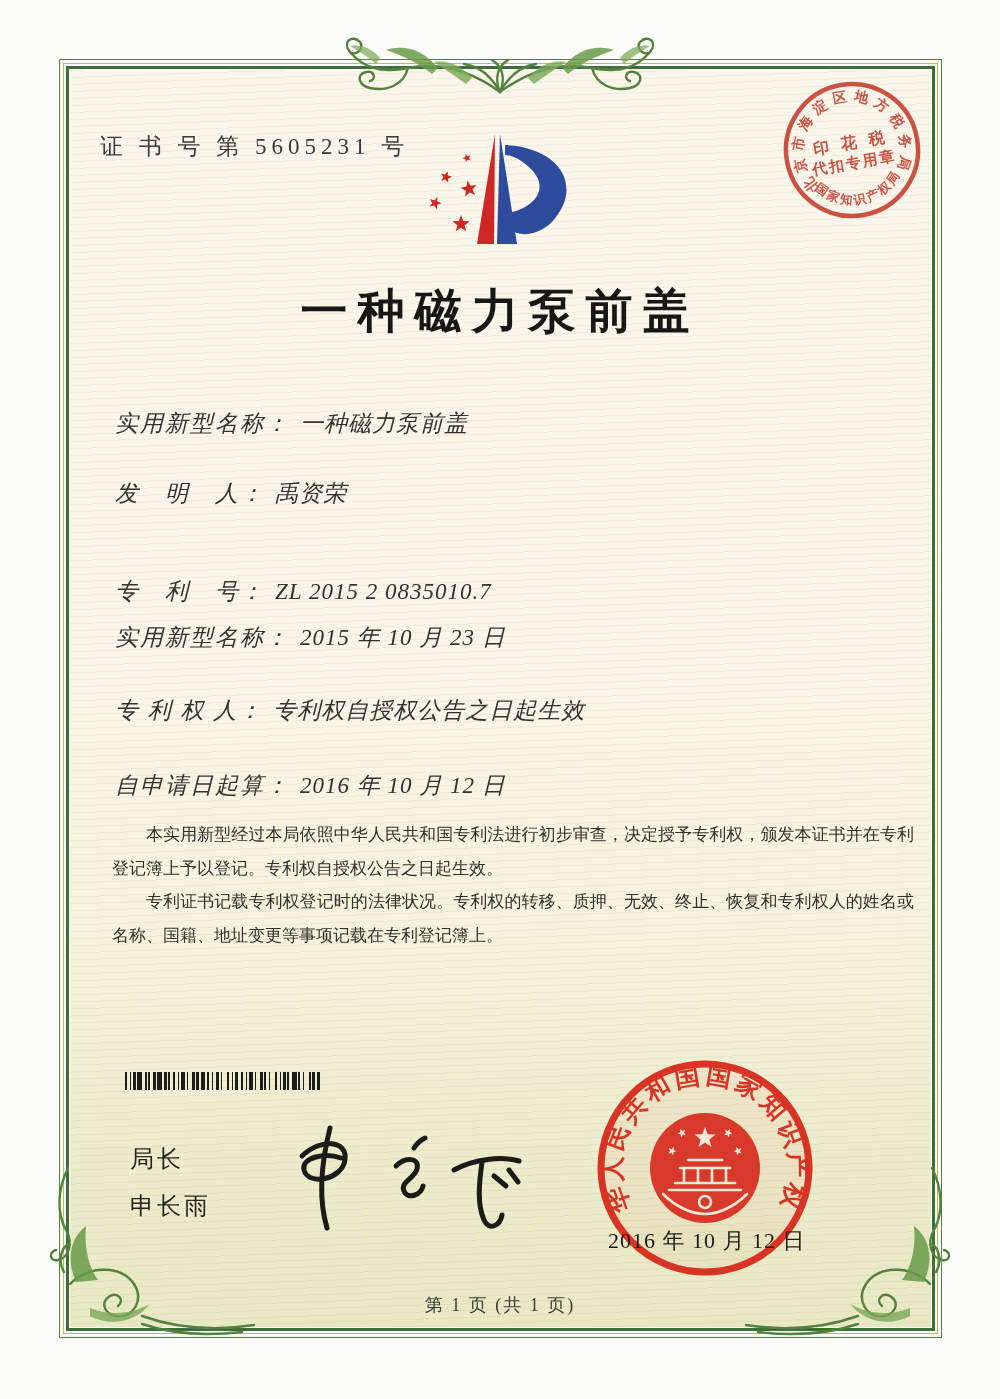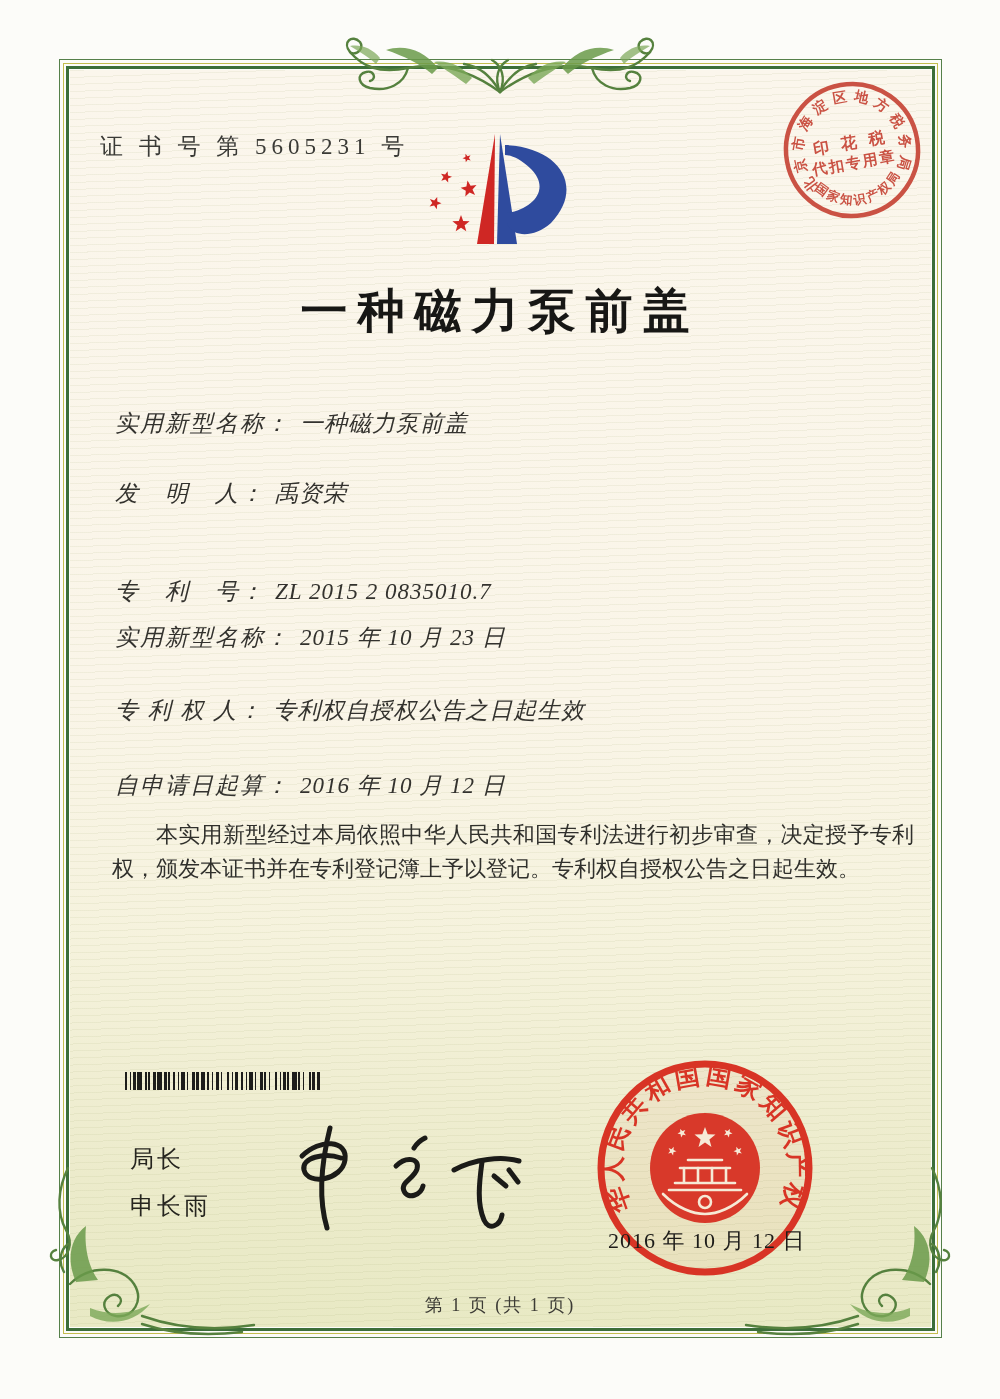--- a/index.html
+++ b/index.html
@@ -22,21 +22,21 @@
     background:repeating-linear-gradient(178deg, rgba(150,160,100,0.10) 0 1px, rgba(0,0,0,0) 1px 7px);
     pointer-events:none;
   }
   
   .certno{left:100px;top:131px;font-size:23px;letter-spacing:5px;color:#3a3a36;}
   .title{left:0;right:0;top:280px;text-align:center;font-size:47px;font-weight:700;
          letter-spacing:10px;color:#171715;}
   .frow{left:115px;font-size:23px;color:#33322e;white-space:nowrap;font-style:italic;}
   .frow .lab{letter-spacing:2px;}
   .frow .val{margin-left:10px;letter-spacing:1px;}
-  .bodytext{left:112px;width:802px;top:818px;font-size:22px;line-height:33.5px;
+  .bodytext{left:112px;width:802px;top:818px;font-size:17px;line-height:33.5px;
             text-align:justify;color:#30302c;}
   .bodytext p{margin:0;text-indent:2em;}
   .barcode{left:125px;top:1072px;width:256px;height:18px;font-size:0;overflow:hidden;}
   .who1{left:130px;top:1143px;font-size:24px;font-family:"Liberation Sans","DejaVu Sans",sans-serif;color:#26251f;letter-spacing:3px;}
   .who2{left:130px;top:1190px;font-size:24px;font-family:"Liberation Sans","DejaVu Sans",sans-serif;color:#26251f;letter-spacing:3px;}
   .sealdate{left:608px;top:1226px;font-size:22px;letter-spacing:1px;color:#1d1c19;z-index:6;}
   .footer{left:0;right:0;top:1293px;text-align:center;font-size:18px;letter-spacing:2px;color:#3c3b35;}
   svg{display:block;}
   .z2{z-index:2;} .z3{z-index:3;} .z5{z-index:5;}
 </style>
@@ -107,20 +107,21 @@
 </div>
 <div class="abs frow" style="top:695px;">
   <span class="lab">专 利 权 人：</span><span class="val">专利权自授权公告之日起生效</span>
 </div>
 <div class="abs frow" style="top:770px;">
   <span class="lab">自申请日起算：</span><span class="val">2016 年 10 月 12 日</span>
 </div>
 
 <div class="abs bodytext">
   <p>本实用新型经过本局依照中华人民共和国专利法进行初步审查，决定授予专利权，颁发本证书并在专利登记簿上予以登记。专利权自授权公告之日起生效。</p>
+  <p>专利证书记载专利权登记时的法律状况。专利权的转移、质押、无效、终止、恢复和专利权人的姓名或名称、国籍、地址变更等事项记载在专利登记簿上。</p>
 </div>
 
 <div class="abs barcode z3"><span style="display: inline-block; height: 100%; width: 1.55px; background: rgb(29, 29, 27);"></span><span style="display: inline-block; height: 100%; width: 3.1px; background: transparent;"></span><span style="display: inline-block; height: 100%; width: 1.55px; background: rgb(29, 29, 27);"></span><span style="display: inline-block; height: 100%; width: 1.55px; background: transparent;"></span><span style="display: inline-block; height: 100%; width: 3.1px; background: rgb(29, 29, 27);"></span><span style="display: inline-block; height: 100%; width: 1.55px; background: transparent;"></span><span style="display: inline-block; height: 100%; width: 4.65px; background: rgb(29, 29, 27);"></span><span style="display: inline-block; height: 100%; width: 3.1px; background: transparent;"></span><span style="display: inline-block; height: 100%; width: 1.55px; background: rgb(29, 29, 27);"></span><span style="display: inline-block; height: 100%; width: 1.55px; background: transparent;"></span><span style="display: inline-block; height: 100%; width: 1.55px; background: rgb(29, 29, 27);"></span><span style="display: inline-block; height: 100%; width: 3.1px; background: transparent;"></span><span style="display: inline-block; height: 100%; width: 3.1px; background: rgb(29, 29, 27);"></span><span style="display: inline-block; height: 100%; width: 1.55px; background: transparent;"></span><span style="display: inline-block; height: 100%; width: 4.65px; background: rgb(29, 29, 27);"></span><span style="display: inline-block; height: 100%; width: 1.55px; background: transparent;"></span><span style="display: inline-block; height: 100%; width: 3.1px; background: rgb(29, 29, 27);"></span><span style="display: inline-block; height: 100%; width: 1.55px; background: transparent;"></span><span style="display: inline-block; height: 100%; width: 1.55px; background: rgb(29, 29, 27);"></span><span style="display: inline-block; height: 100%; width: 3.1px; background: transparent;"></span><span style="display: inline-block; height: 100%; width: 1.55px; background: rgb(29, 29, 27);"></span><span style="display: inline-block; height: 100%; width: 3.1px; background: transparent;"></span><span style="display: inline-block; height: 100%; width: 1.55px; background: rgb(29, 29, 27);"></span><span style="display: inline-block; height: 100%; width: 1.55px; background: transparent;"></span><span style="display: inline-block; height: 100%; width: 4.65px; background: rgb(29, 29, 27);"></span><span style="display: inline-block; height: 100%; width: 1.55px; background: transparent;"></span><span style="display: inline-block; height: 100%; width: 1.55px; background: rgb(29, 29, 27);"></span><span style="display: inline-block; height: 100%; width: 3.1px; background: transparent;"></span><span style="display: inline-block; height: 100%; width: 3.1px; background: rgb(29, 29, 27);"></span><span style="display: inline-block; height: 100%; width: 1.55px; background: transparent;"></span><span style="display: inline-block; height: 100%; width: 3.1px; background: rgb(29, 29, 27);"></span><span style="display: inline-block; height: 100%; width: 1.55px; background: transparent;"></span><span style="display: inline-block; height: 100%; width: 4.65px; background: rgb(29, 29, 27);"></span><span style="display: inline-block; height: 100%; width: 1.55px; background: transparent;"></span><span style="display: inline-block; height: 100%; width: 1.55px; background: rgb(29, 29, 27);"></span><span style="display: inline-block; height: 100%; width: 3.1px; background: transparent;"></span><span style="display: inline-block; height: 100%; width: 1.55px; background: rgb(29, 29, 27);"></span><span style="display: inline-block; height: 100%; width: 3.1px; background: transparent;"></span><span style="display: inline-block; height: 100%; width: 3.1px; background: rgb(29, 29, 27);"></span><span style="display: inline-block; height: 100%; width: 1.55px; background: transparent;"></span><span style="display: inline-block; height: 100%; width: 1.55px; background: rgb(29, 29, 27);"></span><span style="display: inline-block; height: 100%; width: 4.65px; background: transparent;"></span><span style="display: inline-block; height: 100%; width: 1.55px; background: rgb(29, 29, 27);"></span><span style="display: inline-block; height: 100%; width: 3.1px; background: transparent;"></span><span style="display: inline-block; height: 100%; width: 1.55px; background: rgb(29, 29, 27);"></span><span style="display: inline-block; height: 100%; width: 1.55px; background: transparent;"></span><span style="display: inline-block; height: 100%; width: 3.1px; background: rgb(29, 29, 27);"></span><span style="display: inline-block; height: 100%; width: 3.1px; background: transparent;"></span><span style="display: inline-block; height: 100%; width: 1.55px; background: rgb(29, 29, 27);"></span><span style="display: inline-block; height: 100%; width: 3.1px; background: transparent;"></span><span style="display: inline-block; height: 100%; width: 1.55px; background: rgb(29, 29, 27);"></span><span style="display: inline-block; height: 100%; width: 1.55px; background: transparent;"></span><span style="display: inline-block; height: 100%; width: 4.65px; background: rgb(29, 29, 27);"></span><span style="display: inline-block; height: 100%; width: 1.55px; background: transparent;"></span><span style="display: inline-block; height: 100%; width: 1.55px; background: rgb(29, 29, 27);"></span><span style="display: inline-block; height: 100%; width: 3.1px; background: transparent;"></span><span style="display: inline-block; height: 100%; width: 3.1px; background: rgb(29, 29, 27);"></span><span style="display: inline-block; height: 100%; width: 1.55px; background: transparent;"></span><span style="display: inline-block; height: 100%; width: 1.55px; background: rgb(29, 29, 27);"></span><span style="display: inline-block; height: 100%; width: 3.1px; background: transparent;"></span><span style="display: inline-block; height: 100%; width: 1.55px; background: rgb(29, 29, 27);"></span><span style="display: inline-block; height: 100%; width: 4.65px; background: transparent;"></span><span style="display: inline-block; height: 100%; width: 1.55px; background: rgb(29, 29, 27);"></span><span style="display: inline-block; height: 100%; width: 3.1px; background: transparent;"></span><span style="display: inline-block; height: 100%; width: 1.55px; background: rgb(29, 29, 27);"></span><span style="display: inline-block; height: 100%; width: 1.55px; background: transparent;"></span><span style="display: inline-block; height: 100%; width: 3.1px; background: rgb(29, 29, 27);"></span><span style="display: inline-block; height: 100%; width: 1.55px; background: transparent;"></span><span style="display: inline-block; height: 100%; width: 1.55px; background: rgb(29, 29, 27);"></span><span style="display: inline-block; height: 100%; width: 3.1px; background: transparent;"></span><span style="display: inline-block; height: 100%; width: 4.65px; background: rgb(29, 29, 27);"></span><span style="display: inline-block; height: 100%; width: 1.55px; background: transparent;"></span><span style="display: inline-block; height: 100%; width: 1.55px; background: rgb(29, 29, 27);"></span><span style="display: inline-block; height: 100%; width: 3.1px; background: transparent;"></span><span style="display: inline-block; height: 100%; width: 1.55px; background: rgb(29, 29, 27);"></span><span style="display: inline-block; height: 100%; width: 4.65px; background: transparent;"></span><span style="display: inline-block; height: 100%; width: 1.55px; background: rgb(29, 29, 27);"></span><span style="display: inline-block; height: 100%; width: 1.55px; background: transparent;"></span><span style="display: inline-block; height: 100%; width: 3.1px; background: rgb(29, 29, 27);"></span><span style="display: inline-block; height: 100%; width: 1.55px; background: transparent;"></span><span style="display: inline-block; height: 100%; width: 3.1px; background: rgb(29, 29, 27);"></span><span style="display: inline-block; height: 100%; width: 1.55px; background: transparent;"></span></div>
 
 <div class="abs who1">局长</div>
 <div class="abs who2">申长雨</div>
 
 <svg class="abs z3" style="left:268px;top:1112px;" width="266" height="140" viewBox="0 0 266 140">
   <g fill="none" stroke="#1b1b18" stroke-width="5" stroke-linecap="round" stroke-linejoin="round">
     <path d="M62,16 C54,48 50,86 59,116"></path>

